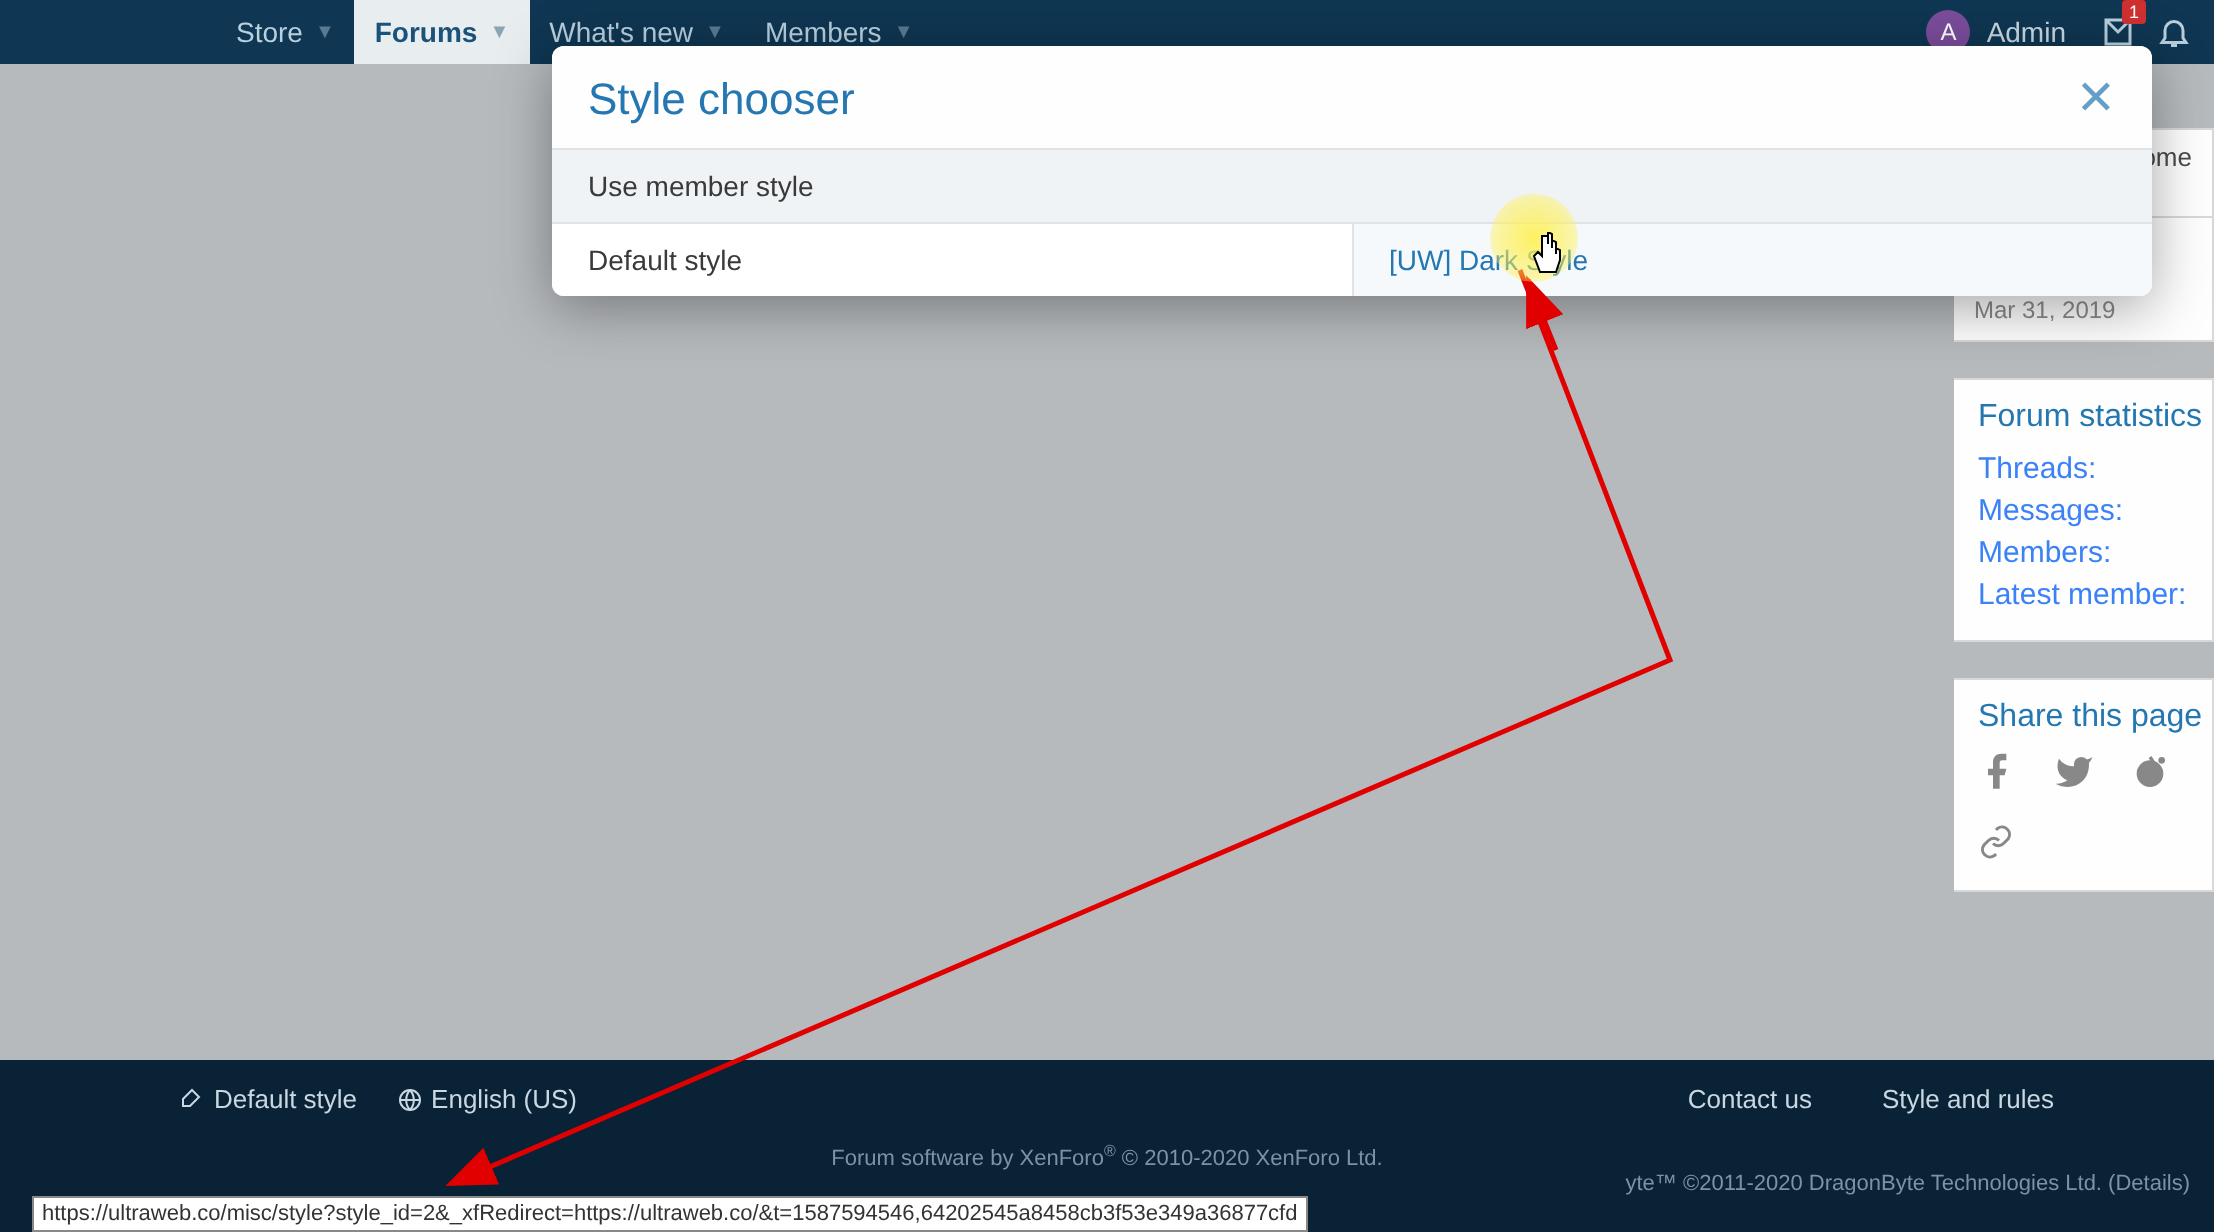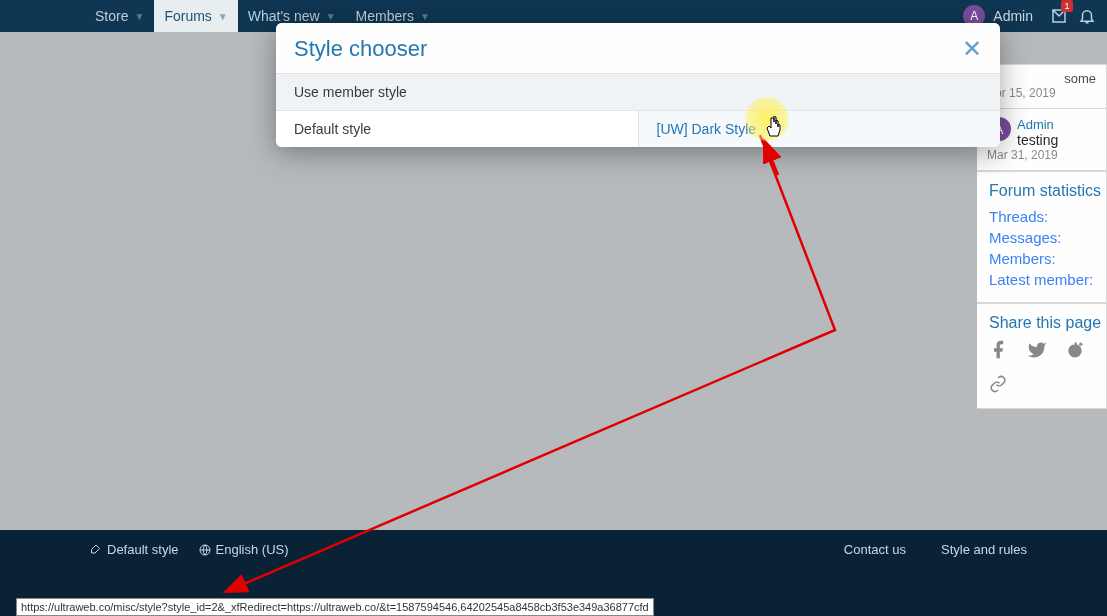--- a/index.html
+++ b/index.html
@@ -1,50 +1,50 @@
 <!DOCTYPE html>
 <html><head>
 <meta charset="utf-8">
 <style>
 * { margin: 0; padding: 0; box-sizing: border-box; font-family: 'Segoe UI', Arial, sans-serif; }
 body { background: #b7babd; width: 1107px; height: 616px; overflow: hidden; position: relative; }
 
 
-.navbar { background: #0f3652; height: 32px; display: flex; align-items: center; padding: 0 5px; position: relative; }
+.navbar { background: #0f3652; height: 32px; display: flex; align-items: center; padding: 0 28px; position: relative; }
 .nav-left { display: flex; align-items: center; margin-left: 80px; }
 .nav-item { display: flex; align-items: center; color: #b8cfde; font-size: 14px; padding: 0 10px; height: 32px; cursor: pointer; }
-.nav-item.active { background: #e8edf0; color: #1a5279; font-weight: 400; }
+.nav-item.active { background: #e8edf0; color: #1a5279; font-weight: 700; }
 .nav-item .chev { margin-left: 6px; font-size: 10px; color: #5a7a92; }
 .nav-item.active .chev { color: #8ca5b5; }
 .nav-right { position: absolute; right: 8px; display: flex; align-items: center; gap: 4px; }
 .avatar-small { width: 22px; height: 22px; border-radius: 50%; background: #7b4d9c; color: #fff; display: flex; align-items: center; justify-content: center; font-size: 12px; }
 .nav-user { color: #c8d8e2; font-size: 14px; margin-left: 4px; margin-right: 10px; }
 .nav-icon { width: 24px; height: 24px; display: flex; align-items: center; justify-content: center; color: #b8cfde; position: relative; cursor: pointer; }
 .badge { position: absolute; top: -4px; right: -2px; background: #d03030; color: #fff; font-size: 9px; width: 12px; height: 12px; border-radius: 2px; display: flex; align-items: center; justify-content: center; }
 
 
 .page-bg { background: #b7babd; height: 584px; position: relative; }
 
 
 .sidebar { position: absolute; right: 0; top: 32px; width: 125px; }
-.widget { background: #fefefe; border: 1px solid #d8d8d8; border-radius: 4px; padding: 10px 12px; font-size: 13px; color: #4a4a4a; overflow: hidden; }
+.widget { background: #fefefe; border: 1px solid #d8d8d8; border-radius: 4px; margin-bottom: 18px; padding: 10px 12px; font-size: 13px; color: #4a4a4a; overflow: hidden; }
 .widget-partial { border-left: none; border-radius: 0; margin-left: -5px; }
 .widget-post { padding: 8px 10px; }
 .widget-post .post-date { color: #8a8a8a; font-size: 12px; }
 .widget-post .post-title { color: #2a2a2a; font-size: 14px; }
 .widget-post .post-user { color: #2577b1; font-size: 13px; }
 .widget h3 { color: #2577b1; font-size: 16px; font-weight: 400; margin-bottom: 8px; white-space: nowrap; }
 .stat-row { color: #3b82f6; margin-bottom: 4px; font-size: 15px; white-space: nowrap; }
 .share-icons { display: flex; gap: 18px; margin-top: 8px; margin-bottom: 10px; color: #888; }
 .share-icons span { font-size: 20px; cursor: pointer; }
 .link-icon { font-size: 18px; color: #888; cursor: pointer; }
 .avatar-post { width: 24px; height: 24px; border-radius: 50%; background: #7b4d9c; color: #fff; display: inline-flex; align-items: center; justify-content: center; font-size: 13px; float: left; margin-right: 6px; }
 
 
-.modal { position: absolute; top: 23px; left: 276px; width: 724px; background: #fff; border-radius: 6px; box-shadow: 0 6px 28px rgba(0,0,0,0.35); z-index: 100; overflow: hidden; }
+.modal { position: absolute; top: 23px; left: 276px; width: 800px; background: #fff; border-radius: 6px; box-shadow: 0 6px 28px rgba(0,0,0,0.35); z-index: 100; overflow: hidden; }
 .modal-header { display: flex; align-items: center; justify-content: space-between; padding: 12px 18px 10px 18px; background: #fefefe; }
 .modal-title { color: #2577b1; font-size: 22px; font-weight: 400; }
 .modal-close { color: #2577b1; font-size: 24px; cursor: pointer; opacity: 0.7; }
 .default-row { background: #f0f3f5; border-top: 1px solid #e0e4e7; border-bottom: 1px solid #e0e4e7; padding: 10px 18px; font-size: 14px; color: #3a3a3a; }
 .style-grid { display: flex; }
 .style-cell { flex: 1; padding: 10px 18px; font-size: 14px; background: #fff; border-right: 1px solid #e0e4e7; }
 .style-cell:last-child { border-right: none; background: #f5f9fc; }
 .style-cell.default { color: #3a3a3a; }
 .style-cell.hover a { color: #2577b1; text-decoration: none; }
 
@@ -163,20 +163,24 @@
               <path d="M2 12h20 M12 2a15 15 0 010 20 M12 2a15 15 0 000 20"></path>
             </svg>
           <span>English (US)</span>
         </span>
       </div>
       <div class="footer-right">
         <span class="footer-link">Contact us</span>
         <span class="footer-link">Style and rules</span>
       </div>
     </div>
+    <div class="footer-credits">
+      <div><span>Forum software by XenForo</span><span class="sup">®</span><span> © 2010-2020 XenForo Ltd.</span></div>
+      <div style="text-align:right;padding-right:12px;"><span>yte™ ©2011-2020 DragonByte Technologies Ltd. (Details)</span></div>
+    </div>
   </div>
 </div>
 
 <div class="modal">
   <div class="modal-header">
     <div class="modal-title">Style chooser</div>
     <div class="modal-close">✕</div>
   </div>
   <div class="default-row">Use member style</div>
   <div class="style-grid">

